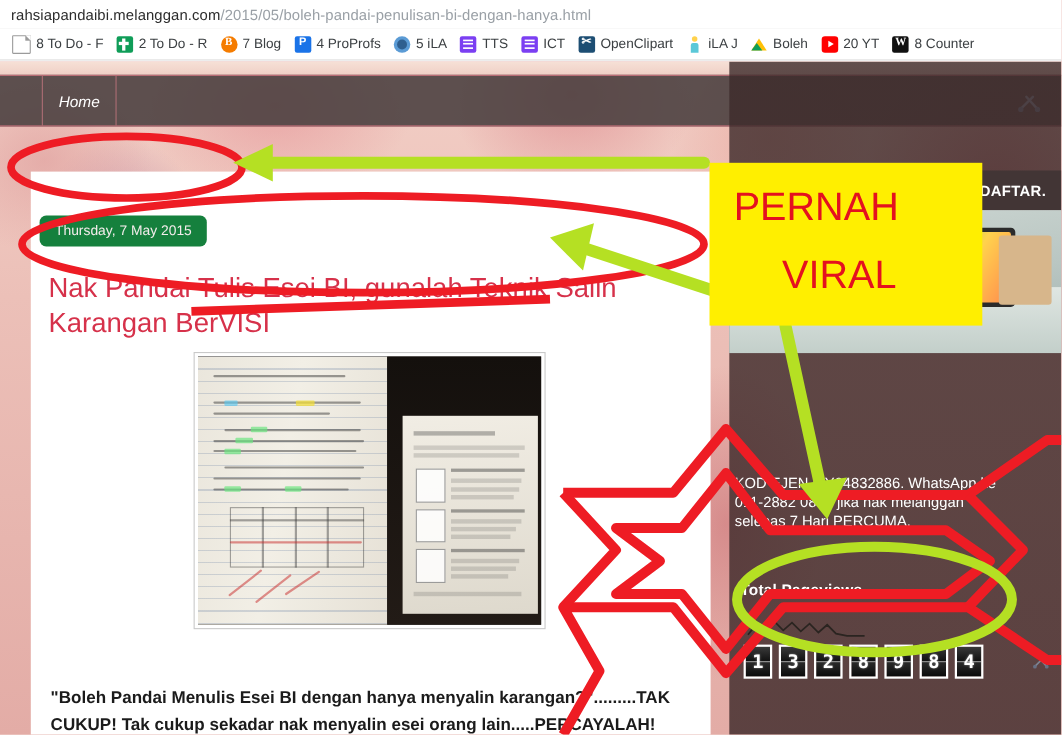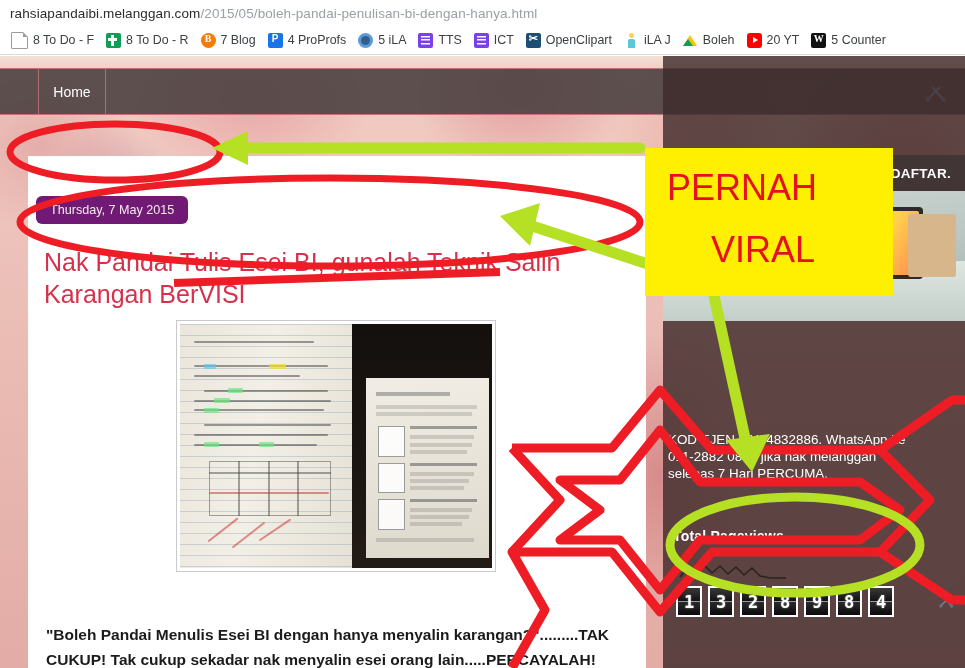--- a/index.html
+++ b/index.html
@@ -95,33 +95,33 @@
   
   .navbar{
     position:absolute;left:0;top:12px;width:965px;height:45px;
     background:rgba(72,62,62,.88);
     border-top:1px solid #c3707a;border-bottom:1px solid #c3707a;
   }
   .navhome{
     position:absolute;left:38px;top:0;height:45px;width:66px;
     border-left:1px solid rgba(200,120,130,.75);
     border-right:1px solid rgba(200,120,130,.75);
-    display:flex;align-items:center;justify-content:center;
+    display:flex;align-items:center;justify-content:center;font-style:italic;
   }
   .navhome span{color:#ffffff;font-size:14px;}
   .tools-ic{position:absolute;right:17px;top:14px;width:24px;height:20px;opacity:.9;}
 
   
   .content{
     position:absolute;left:28px;top:100px;width:618px;height:512px;
     background:#ffffff;
   }
   .datebadge{
     position:absolute;left:36px;top:140px;
-    background:#701a75;color:#f3eceb;font-size:12.6px;
+    background:#15803d;color:#f3eceb;font-size:12.6px;
     padding:7px 14px;border-radius:6px;white-space:nowrap;
   }
   .posttitle{
     position:absolute;left:44px;top:190px;width:560px;
     color:#d6314a;font-size:25px;line-height:1.28;font-weight:normal;
   }
   .photo{
     position:absolute;left:176px;top:264px;width:320px;height:252px;
     background:#ffffff;border:1px solid #c9c9c9;box-sizing:border-box;padding:3px;
   }
@@ -220,21 +220,21 @@
     </div>
   </div>
 
   <div class="bookmarks">
     <div class="bm">
         <span class="bmico ico-doc"></span>
         <span class="bmlabel">8 To Do - F</span>
       </div>
     <div class="bm">
         <span class="bmico ico-sheet"></span>
-        <span class="bmlabel">8 To Do - R</span>
+        <span class="bmlabel">2 To Do - R</span>
       </div>
     <div class="bm">
         <span class="bmico ico-blogger"></span>
         <span class="bmlabel">7 Blog</span>
       </div>
     <div class="bm">
         <span class="bmico ico-p"></span>
         <span class="bmlabel">4 ProProfs</span>
       </div>
     <div class="bm">
@@ -260,21 +260,21 @@
     <div class="bm">
         <span class="bmico ico-drive"></span>
         <span class="bmlabel">Boleh</span>
       </div>
     <div class="bm">
         <span class="bmico ico-yt"></span>
         <span class="bmlabel">20 YT</span>
       </div>
     <div class="bm">
         <span class="bmico ico-w"></span>
-        <span class="bmlabel">5 Counter</span>
+        <span class="bmlabel">8 Counter</span>
       </div>
   </div>
 
   <div class="viewport">
     <div class="bgwash"></div>
     <div class="topstrip"></div>
 
     <div class="navbar">
       <div class="navhome">
         <span>Home</span>

